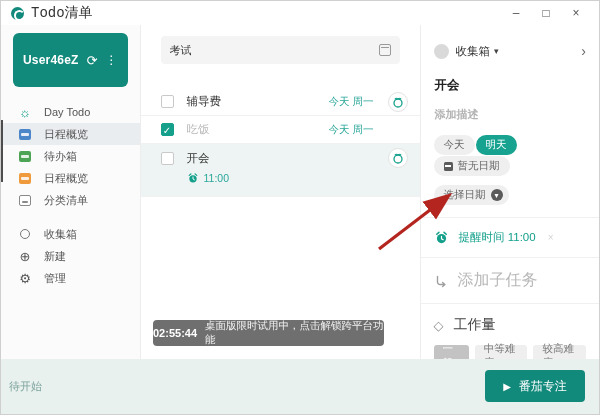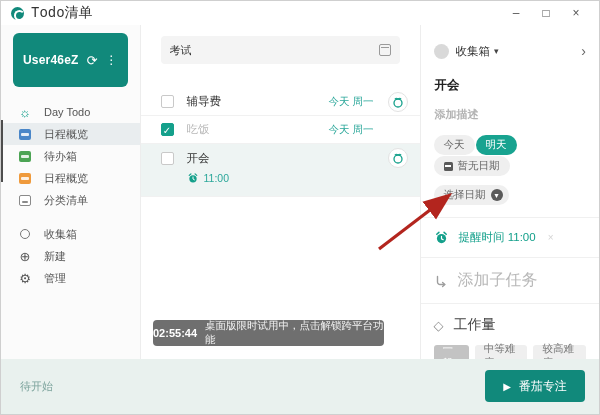--- a/index.html
+++ b/index.html
@@ -78,21 +78,21 @@
   .rp-row .txt-teal { font-size:11.5px; color:#14a08b; }
   .rp-row .txt-gray { font-size:16px; color:#b8b8b8; }
   .rp-row .txt-dark { font-size:14px; color:#444; }
   .rp-row .faint-x { font-size:10px; color:#d5d5d5; margin-left:2px; }
   .wl-chips { display:flex; gap:6px; margin-top:11px; }
   .wl-chip { height:21px; border-radius:3px; background:#efefef; color:#777; font-size:10.5px; display:flex; align-items:center; padding:0 9px; }
   .wl-chip.sel { background:#c3c3c3; color:#fff; }
 
   
   .bottombar { position:absolute; left:0; bottom:0; width:600px; height:55px; background:#e9f1ee; display:flex; align-items:center; }
-  .bb-left { margin-left:19px;text-align:right; }
+  .bb-left { margin-left:8px;text-align:right; }
   .bb-left div { font-size:11px; color:#7da49d; line-height:17px; }
   .focus-btn { position:absolute; right:16px; top:11px; width:100px; height:32px; background:#11897b; border-radius:4px; color:#fff; display:flex; align-items:center; justify-content:center; gap:8px; font-size:12px; }
   .focus-btn .play { font-size:10px; }
 
   .arrow-svg { position:absolute; left:0; top:0; width:600px; height:415px; pointer-events:none; }
 </style>
 </head>
 <body>
 
 <div class="window">

